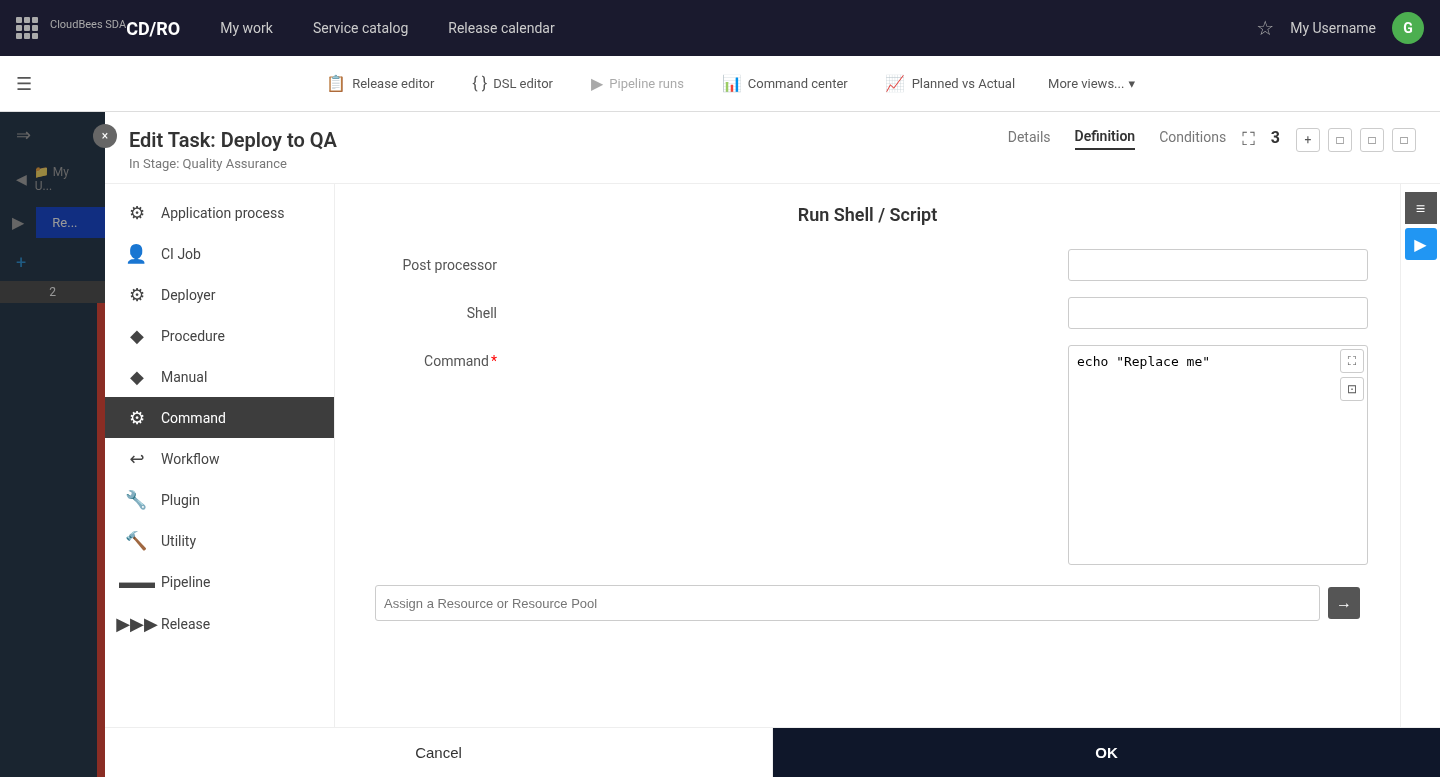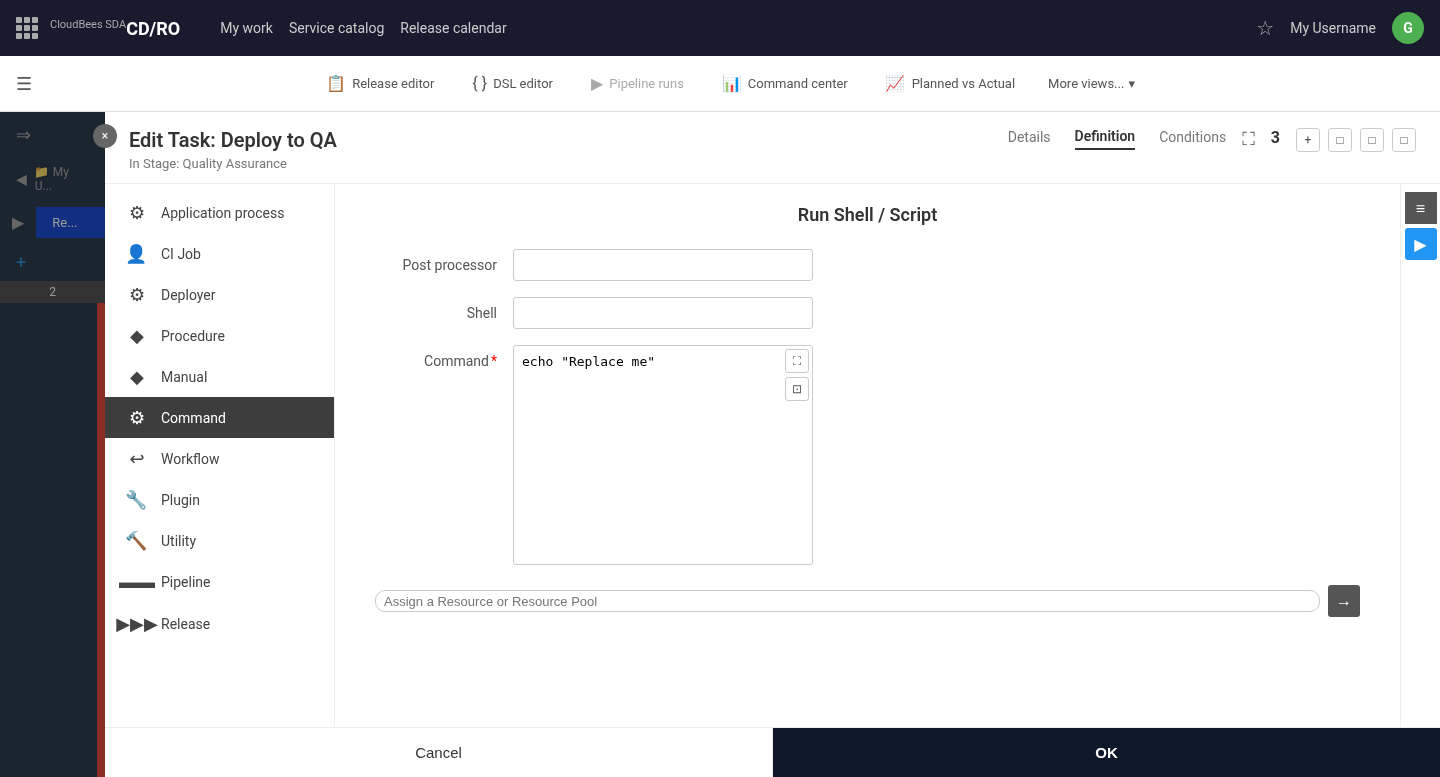--- a/index.html
+++ b/index.html
@@ -30,21 +30,21 @@
       gap: 2px;
       cursor: pointer;
     }
     .navbar-grid-icon span {
       width: 6px; height: 6px;
       background: #aaa;
       border-radius: 1px;
     }
     .navbar-nav {
       display: flex;
-      gap: 16px;
+      gap: 40px;
       flex: 1;
     }
     .navbar-nav a {
       color: #ccc;
       text-decoration: none;
       font-size: 14px;
       cursor: pointer;
     }
     .navbar-right {
       display: flex;
@@ -308,20 +308,21 @@
       font-size: 18px;
       font-weight: 600;
       color: #333;
       margin-bottom: 24px;
     }
     .form-row {
       display: flex;
       align-items: flex-start;
       margin-bottom: 16px;
       gap: 16px;
+      justify-content: space-between;
     }
     .form-label {
       width: 130px;
       text-align: right;
       font-size: 14px;
       color: #555;
       padding-top: 8px;
       flex-shrink: 0;
     }
     .form-label.required::after {
@@ -375,23 +376,23 @@
     
     .resource-row {
       display: flex;
       align-items: center;
       margin-top: 16px;
       gap: 8px;
       padding: 0 8px;
     }
     .resource-input {
       flex: 1;
-      height: 22px;
+      height: 36px;
       border: 1px solid #ccc;
-      border-radius: 10px;
+      border-radius: 3px;
       padding: 10px 8px;
       font-size: 13px;
       color: #777;
     }
     .resource-btn {
       width: 32px; height: 32px;
       background: #555;
       color: white;
       border: none;
       border-radius: 3px;

